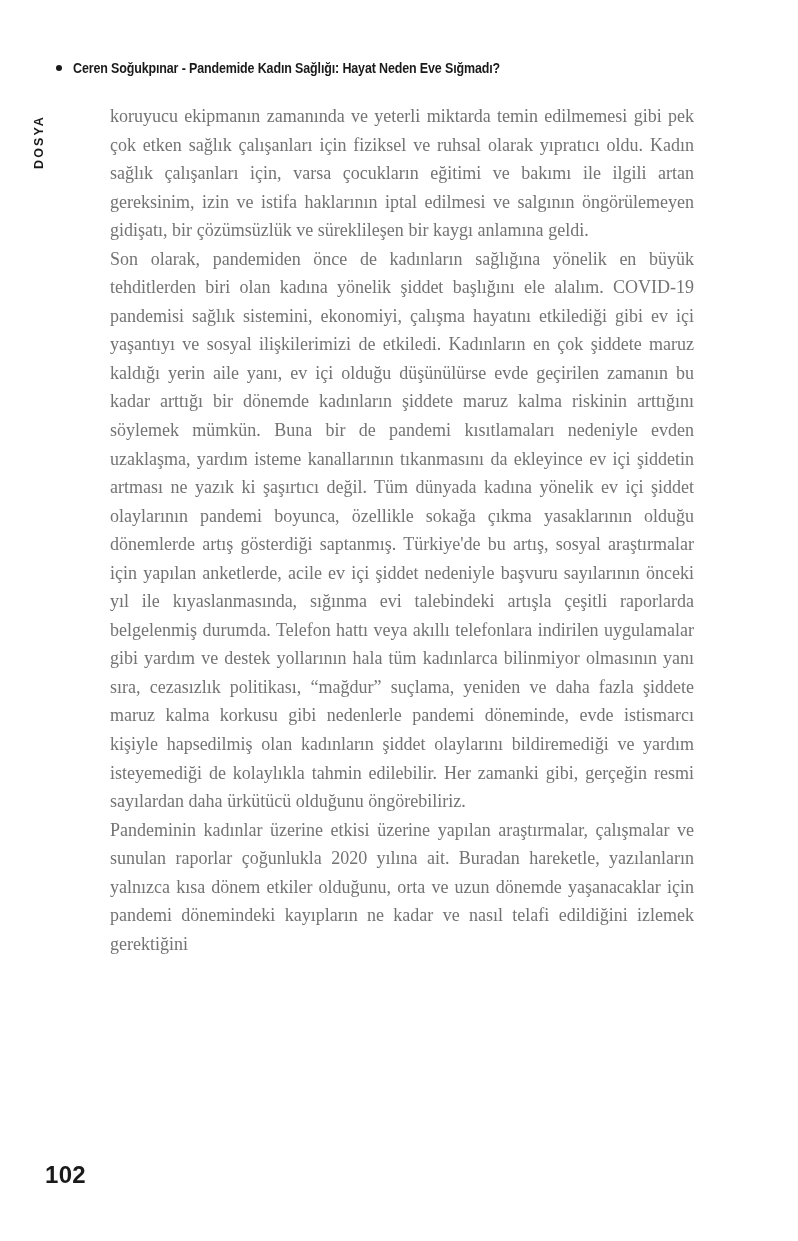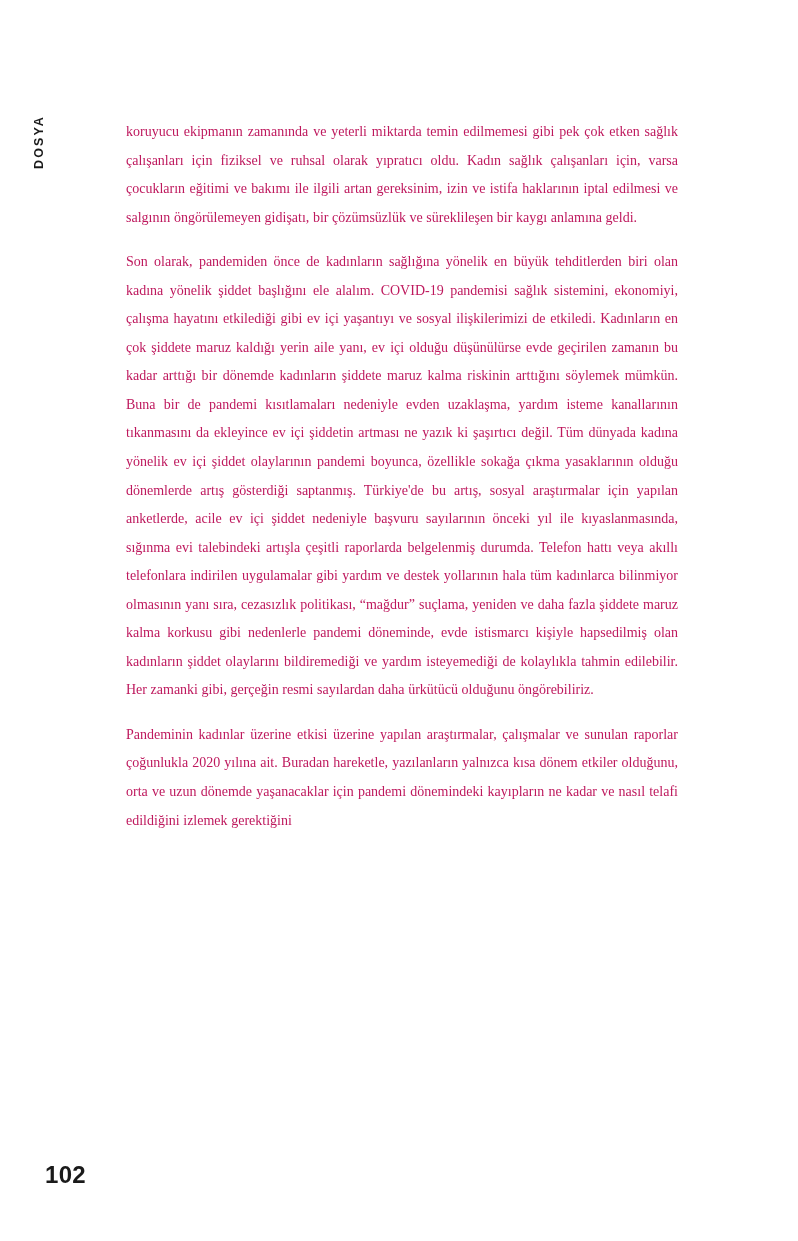--- a/index.html
+++ b/index.html
@@ -83,26 +83,26 @@
   }
 
   
   .text-column {
     position: absolute;
     left: 110px;
     top: 102px;
     width: 584px;
   }
   .body-par {
-    margin: 16px;
+    margin: 0;
     text-align: justify;
     text-justify: inter-word;
-    font-size: 14px;
+    font-size: 18px;
     line-height: 28.55px;
-    color: #be185d;
+    color: #737373;
     hyphens: manual;
     word-spacing: 0.1px;
   }
   .body-par + .body-par {
     text-indent: 0;
     margin-top: 0;
   }
 
   
   .folio {
@@ -114,20 +114,24 @@
     font-weight: 800;
     letter-spacing: 0.3px;
     color: #1a1a1a;
   }
 </style>
 </head>
 <body>
 
 <div class="page">
 
+  <div class="running-head">
+    <span class="head-bullet"></span>
+    <span class="head-text"><span class="head-author">Ceren Soğukpınar</span><span class="head-sep"> - </span><span class="head-title">Pandemide Kadın Sağlığı: Hayat Neden Eve Sığmadı?</span></span>
+  </div>
 
   <div class="section-tab">
     <span class="section-tab-label">DOSYA</span>
   </div>
 
   <div class="text-column">
     <p class="body-par">koruyucu ekipmanın zamanında ve yeterli miktarda temin edilmemesi gibi pek çok etken sağlık çalışanları için fiziksel ve ruhsal olarak yıpratıcı oldu. Kadın sağlık çalışanları için, varsa çocukların eğitimi ve bakımı ile ilgili artan gereksinim, izin ve istifa haklarının iptal edilmesi ve salgının öngörülemeyen gidişatı, bir çözümsüzlük ve süreklileşen bir kaygı anlamına geldi.</p>
     <p class="body-par">Son olarak, pandemiden önce de kadınların sağlığına yönelik en büyük tehditlerden biri olan kadına yönelik şiddet başlığını ele alalım. COVID-19 pandemisi sağlık sistemini, ekonomiyi, çalışma hayatını etkilediği gibi ev içi yaşantıyı ve sosyal ilişkilerimizi de etkiledi. Kadınların en çok şiddete maruz kaldığı yerin aile yanı, ev içi olduğu düşünülürse evde geçirilen zamanın bu kadar arttığı bir dönemde kadınların şiddete maruz kalma riskinin arttığını söylemek mümkün. Buna bir de pandemi kısıtlamaları nedeniyle evden uzaklaşma, yardım isteme kanallarının tıkanmasını da ekleyince ev içi şiddetin artması ne yazık ki şaşırtıcı değil. Tüm dünyada kadına yönelik ev içi şiddet olaylarının pandemi boyunca, özellikle sokağa çıkma yasaklarının olduğu dönemlerde artış gösterdiği saptanmış. Türkiye'de bu artış, sosyal araştırmalar için yapılan anketlerde, acile ev içi şiddet nedeniyle başvuru sayılarının önceki yıl ile kıyaslanmasında, sığınma evi talebindeki artışla çeşitli raporlarda belgelenmiş durumda. Telefon hattı veya akıllı telefonlara indirilen uygulamalar gibi yardım ve destek yollarının hala tüm kadınlarca bilinmiyor olmasının yanı sıra, cezasızlık politikası, “mağdur” suçlama, yeniden ve daha fazla şiddete maruz kalma korkusu gibi nedenlerle pandemi döneminde, evde istismarcı kişiyle hapsedilmiş olan kadınların şiddet olaylarını bildiremediği ve yardım isteyemediği de kolaylıkla tahmin edilebilir. Her zamanki gibi, gerçeğin resmi sayılardan daha ürkütücü olduğunu öngörebiliriz.</p>
     <p class="body-par">Pandeminin kadınlar üzerine etkisi üzerine yapılan araştırmalar, çalışmalar ve sunulan raporlar çoğunlukla 2020 yılına ait. Buradan hareketle, yazılanların yalnızca kısa dönem etkiler olduğunu, orta ve uzun dönemde yaşanacaklar için pandemi dönemindeki kayıpların ne kadar ve nasıl telafi edildiğini izlemek gerektiğini</p>
   </div>

